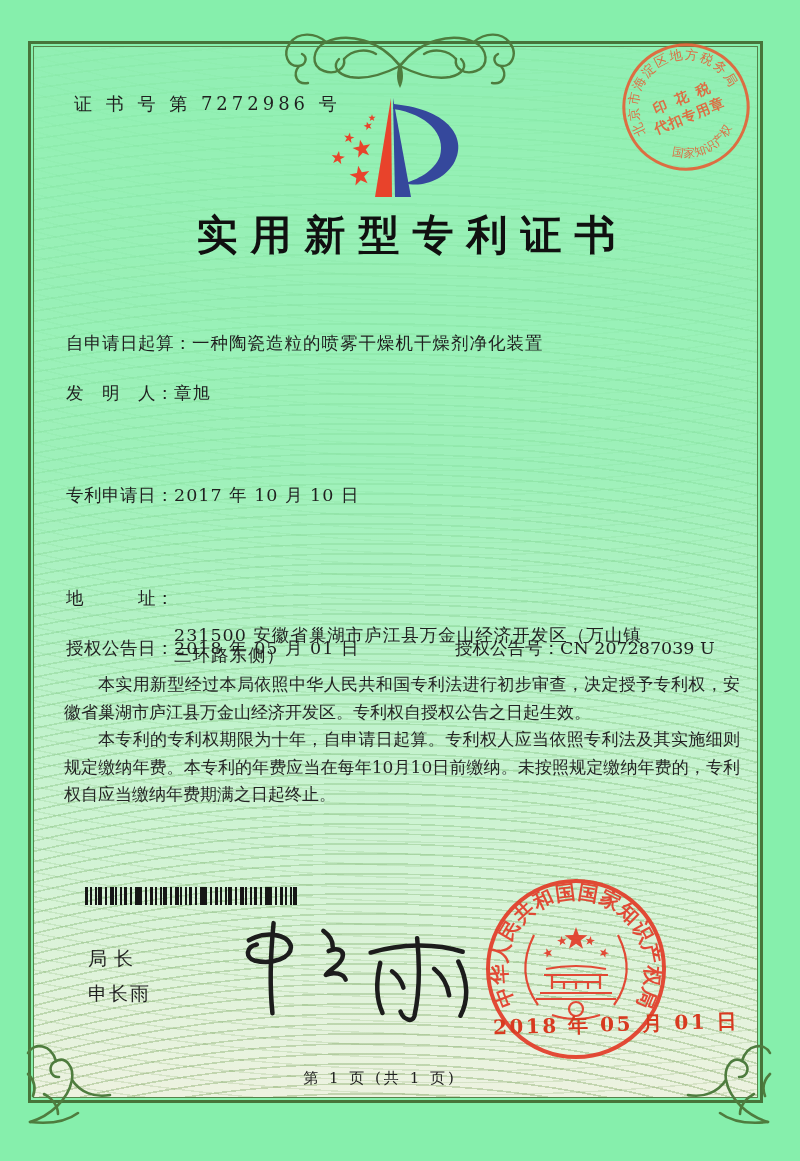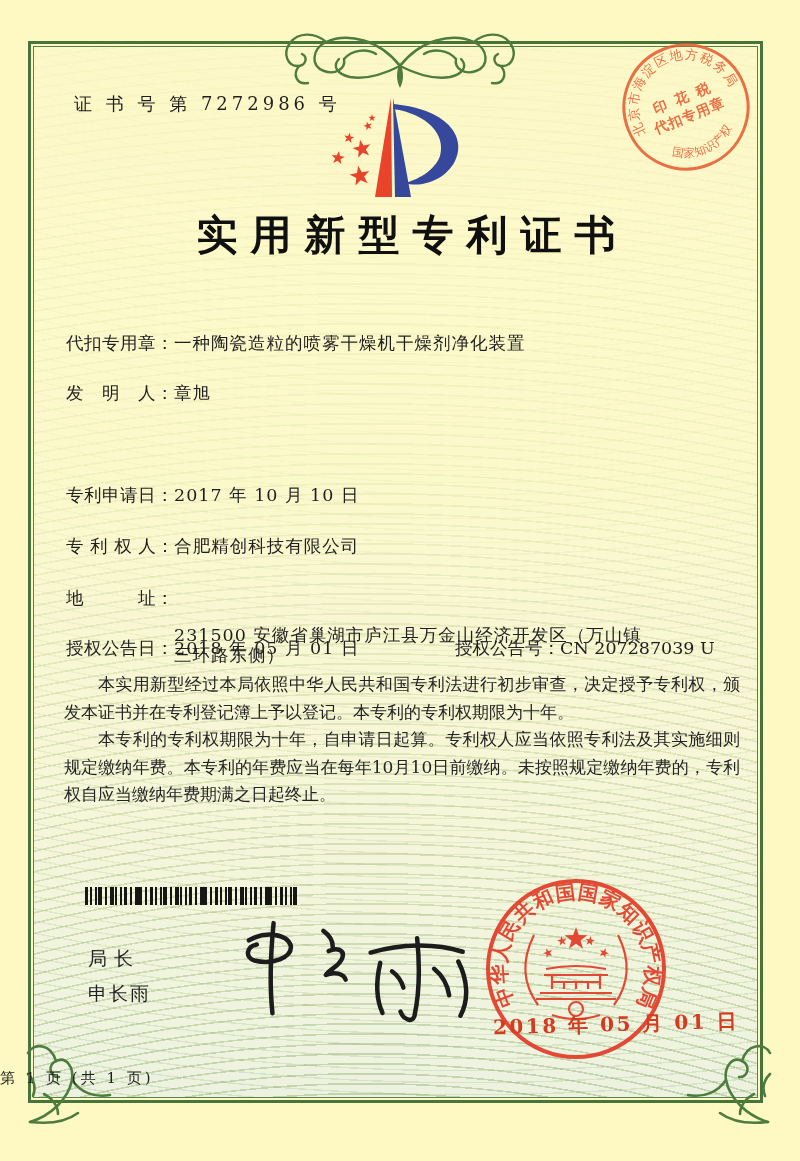--- a/index.html
+++ b/index.html
@@ -1,16 +1,16 @@
 <!DOCTYPE html>
 <html><head>
 <meta charset="utf-8">
 <style>
   html,body{margin:0;padding:0;background:#e9e9e7;}
-  .page{position:relative;width:800px;height:1161px;margin:0 auto;background:#fef9c3;
+  .page{position:relative;width:800px;height:1161px;margin:0 auto;background:#86efac;
         font-family:"DejaVu Serif","Liberation Serif",serif;color:#1f1f1f;overflow:hidden;}
   
   .frame{position:absolute;left:28px;top:41px;width:729px;height:1056px;
          border:3px solid #47743a;z-index:1;}
   .frame::before{content:"";position:absolute;inset:2px;border:1px solid #558249;}
   
   .waves{position:absolute;left:34px;top:47px;width:723px;height:1050px;z-index:0;
          background:
            repeating-radial-gradient(1100px circle at 46% 215%, rgba(124,162,92,.38) 0 1.6px, rgba(124,162,92,0) 1.6px 10px),
            repeating-radial-gradient(1400px circle at 60% -130%, rgba(124,162,92,.20) 0 1.4px, rgba(124,162,92,0) 1.4px 12px),
@@ -33,21 +33,21 @@
            background:
              repeating-linear-gradient(90deg,#161616 0 2px,transparent 2px 5px),
              repeating-linear-gradient(90deg,#161616 0 3px,transparent 3px 13px);}
   .sigtitle{position:absolute;left:88px;top:946px;font-size:19px;letter-spacing:7px;}
   .signame{position:absolute;left:88px;top:981px;font-size:19px;letter-spacing:2px;}
   .sig-script{position:absolute;left:220px;top:918px;}
   .tax-stamp{position:absolute;left:612px;top:33px;opacity:.88;}
   .seal{position:absolute;left:480px;top:873px;opacity:.93;mix-blend-mode:multiply;}
   .sealdate{position:absolute;left:493px;top:1011px;font-size:20px;font-weight:bold;color:#d83a20;
             letter-spacing:2.5px;transform:rotate(-1.5deg);}
-  .footer{position:absolute;left:0;right:40px;top:1069px;text-align:left;font-size:15px;letter-spacing:3px;}
+  .footer{position:absolute;left:0;right:40px;top:1069px;text-align:center;font-size:15px;letter-spacing:3px;}
   .orn-top{position:absolute;left:268px;top:20px;}
   .orn-bl{position:absolute;left:20px;top:1034px;}
   .orn-br{position:absolute;left:686px;top:1034px;transform:scaleX(-1);}
   .logo{position:absolute;left:312px;top:92px;}
 </style>
 </head>
 <body>
 
 <div class="page">
 
@@ -127,44 +127,41 @@
         <use href="#star" transform="translate(37,46) scale(0.55) rotate(10)"></use>
         <use href="#star" transform="translate(50,57) scale(0.95) rotate(-12)"></use>
         <use href="#star" transform="translate(26,66) scale(0.70) rotate(8)"></use>
         <use href="#star" transform="translate(48,84) scale(1.05) rotate(-10)"></use>
       </g>
     </svg>
 
     <div class="title">实用新型专利证书</div>
 
     <div class="row" style="top:331px">
-      <span class="lbl">代扣专用章：</span><span class="val">一种陶瓷造粒的喷雾干燥机干燥剂净化装置</span>
+      <span class="lbl">自申请日起算：</span><span class="val">一种陶瓷造粒的喷雾干燥机干燥剂净化装置</span>
     </div>
     <div class="row" style="top:381px">
       <span class="lbl">发　明　人：</span><span class="val">章旭</span>
     </div>
     <div class="row" style="top:483px">
       <span class="lbl">专利申请日：</span><span class="val">2017 年 10 月 10 日</span>
-    </div>
-    <div class="row" style="top:534px">
-      <span class="lbl">专 利 权 人：</span><span class="val">合肥精创科技有限公司</span>
     </div>
     <div class="row" style="top:586px">
       <span class="lbl">地　　　址：</span><span class="val val-multi">231500 安徽省巢湖市庐江县万金山经济开发区（万山镇
 三环路东侧）</span>
     </div>
     <div class="row" style="top:636px">
       <span class="lbl">授权公告日：</span><span class="val">2018 年 05 月 01 日</span>
     </div>
     <div class="row2">
       <span class="lbl">授权公告号：</span><span class="val">CN 207287039 U</span>
     </div>
 
     <div class="paras">
-      <p>本实用新型经过本局依照中华人民共和国专利法进行初步审查，决定授予专利权，颁发本证书并在专利登记簿上予以登记。本专利的专利权期限为十年。</p>
+      <p>本实用新型经过本局依照中华人民共和国专利法进行初步审查，决定授予专利权，安徽省巢湖市庐江县万金山经济开发区。专利权自授权公告之日起生效。</p>
       <p>本专利的专利权期限为十年，自申请日起算。专利权人应当依照专利法及其实施细则规定缴纳年费。本专利的年费应当在每年10月10日前缴纳。未按照规定缴纳年费的，专利权自应当缴纳年费期满之日起终止。</p>
     </div>
 
     <div class="barcode"></div>
 
     <div class="sigtitle">局长</div>
     <div class="signame">申长雨</div>
 
     <svg class="sig-script" width="270" height="105" viewBox="0 0 270 105">
       <g stroke="#1c1c1c" stroke-width="4.5" fill="none" stroke-linecap="round" stroke-linejoin="round" transform="rotate(2 135 52)">

